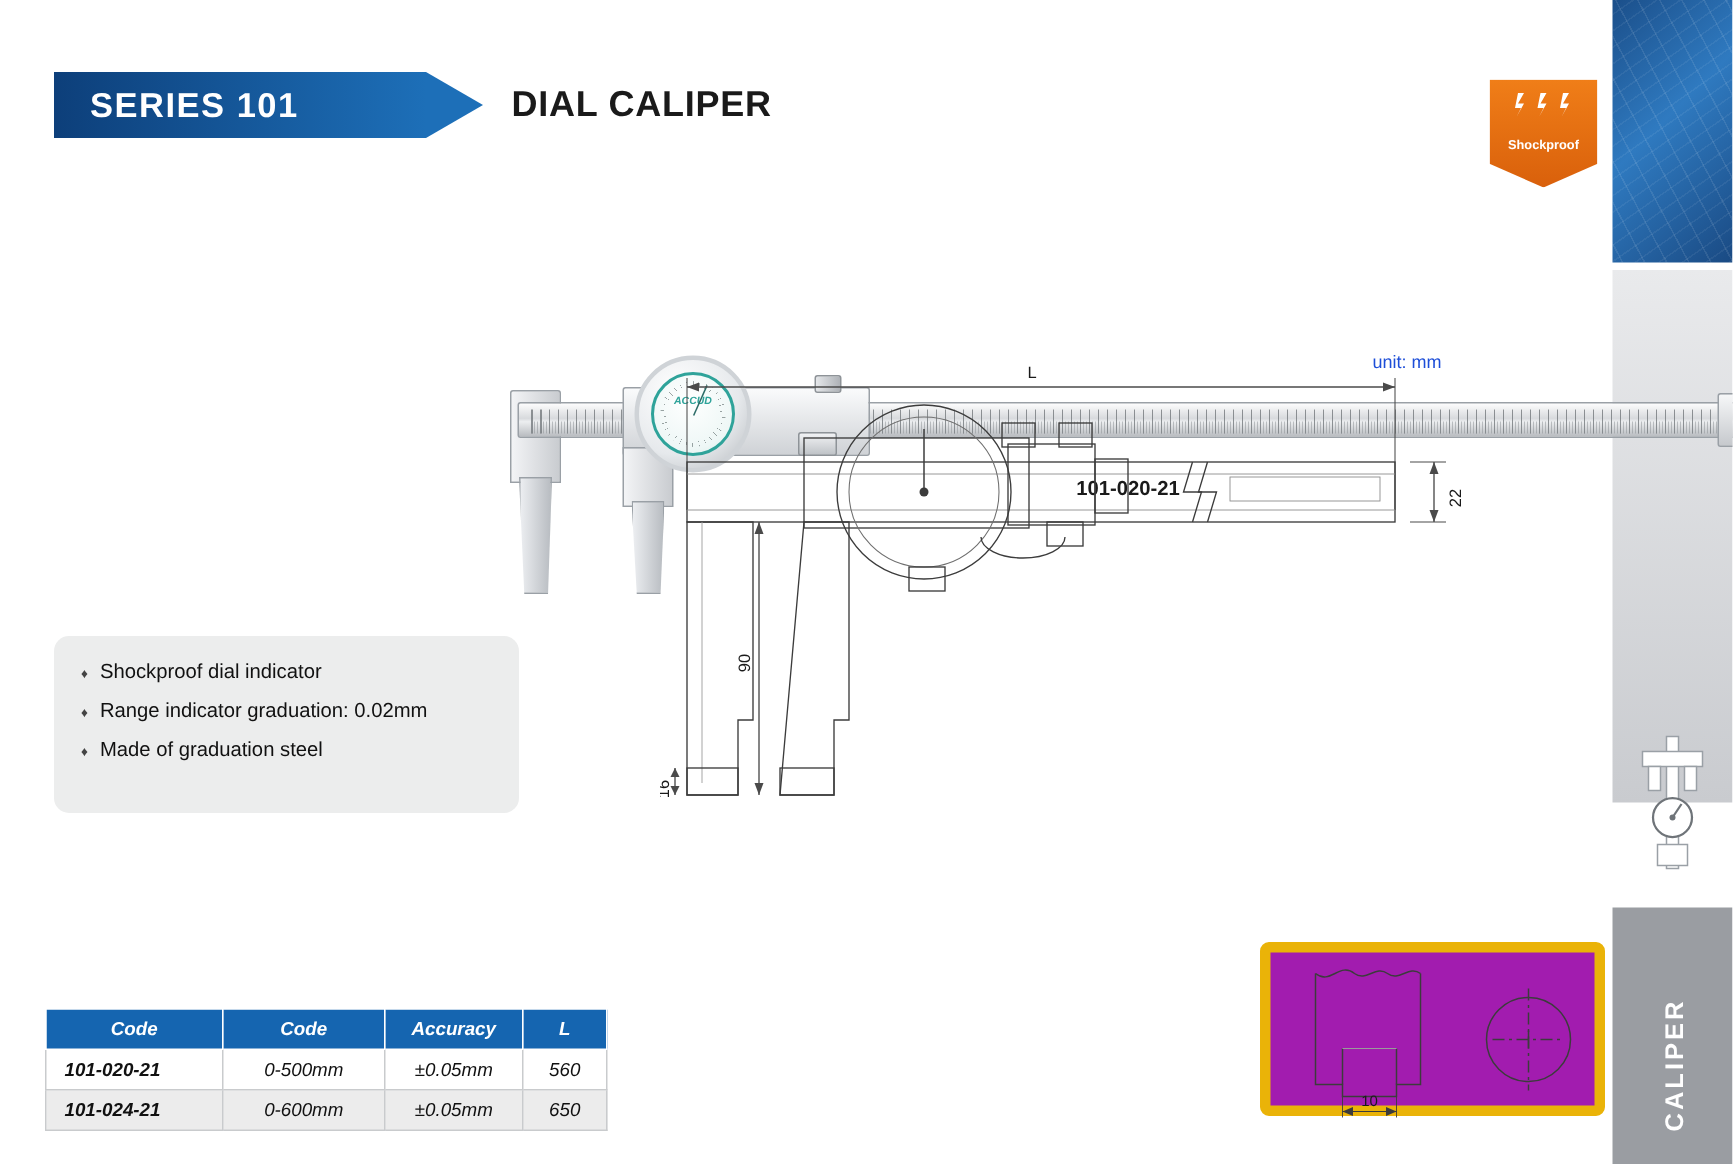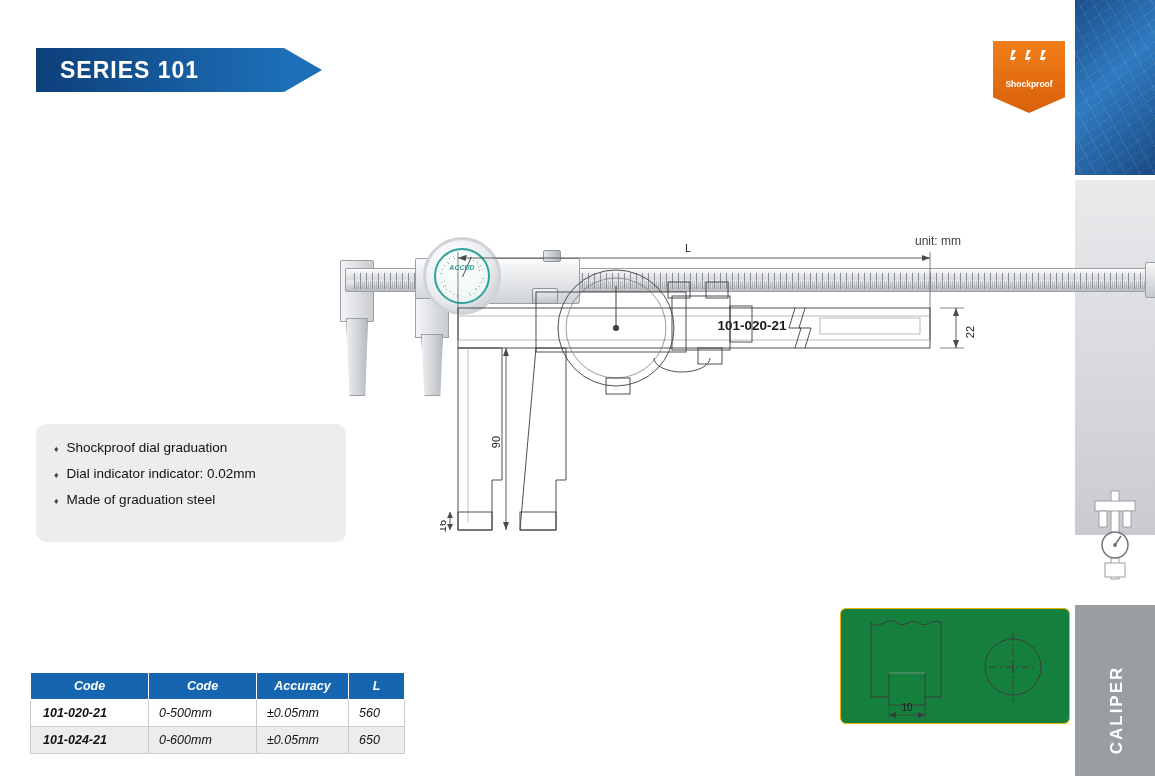--- a/index.html
+++ b/index.html
@@ -113,21 +113,21 @@
     height: 44px;
     display: flex; align-items: center;
     font-size: 24px; font-weight: bold;
     color: #1a1a1a;
     letter-spacing: 0.5px;
   }
 
   
   .badge-shockproof {
     position: absolute;
-    left: 993px; top: 41px;
+    left: 993px; top: 53px;
     width: 72px; height: 72px;
     background: linear-gradient(180deg,#f07e18 0%, #d9600b 100%);
     clip-path: polygon(0 0, 100% 0, 100% 78%, 50% 100%, 0 78%);
     color: #ffffff;
     text-align: center;
   }
   .badge-shockproof .bolt-row {
     display: flex; justify-content: center; gap: 5px; padding-top: 9px;
   }
   .badge-shockproof .badge-text {
@@ -278,21 +278,21 @@
   
   .drawing {
     position: absolute;
     left: 440px; top: 230px;
     width: 540px; height: 340px;
   }
   .unit-label {
     position: absolute;
     left: 915px; top: 234px;
     font-size: 12px;
-    color: #404040;
+    color: #1d4ed8;
   }
 
   
   .features {
     position: absolute;
     left: 36px; top: 424px;
     width: 310px; height: 118px;
     background: #eceded;
     border-radius: 10px;
     padding: 16px 18px;
@@ -324,42 +324,42 @@
     background: #1565b0;
     color: #ffffff;
     font-weight: bold;
     border: 1px solid #ffffff;
     padding: 6px 10px;
     text-align: center;
   }
   .spec-table td {
     border: 1px solid #c9cbcd;
     padding: 6px 10px;
-    text-align: left;
+    text-align: center;
     color: #111;
   }
   .spec-table td.code-cell {
     font-weight: bold;
     text-align: left;
     padding-left: 12px;
   }
   .spec-table tr.alt td { background: #ececec; }
   .col-code { width: 118px; }
   .col-range { width: 108px; }
   .col-acc { width: 92px; }
   .col-l { width: 56px; }
 
   
   .section-box {
     position: absolute;
-    left: 840px; top: 608px;
+    left: 840px; top: 628px;
     width: 230px; height: 116px;
-    border: 1px solid #eab308;
+    border: 7px solid #eab308;
     border-radius: 6px;
-    background: #15803d;
+    background: #a21caf;
   }
 </style>
 </head>
 <body>
 
 <div class="right-rail">
   <div class="rail-top">
     <div class="brand-vertical">ACCUD</div>
   </div>
   <div class="rail-mid">
@@ -377,20 +377,21 @@
     </div>
   </div>
   <div class="rail-bottom">
     <div class="rail-bottom-label">CALIPER</div>
   </div>
 </div>
 
 <div class="header">
   <div class="series-tag">SERIES 101</div>
   <div class="series-arrow"></div>
+  <div class="header-title">DIAL CALIPER</div>
 </div>
 
 <div class="badge-shockproof">
   <div class="bolt-row">
     <svg width="10" height="24" viewBox="0 0 10 24" aria-hidden="true">
       <path d="M3 0 L7 0 L3 7 L7 7 L2 16 L5 10 L1 10 Z" fill="#ffffff"></path>
     </svg>
     <svg width="10" height="24" viewBox="0 0 10 24" aria-hidden="true">
       <path d="M3 0 L7 0 L3 7 L7 7 L2 16 L5 10 L1 10 Z" fill="#ffffff"></path>
     </svg>
@@ -485,25 +486,25 @@
       <text x="534" y="102" text-anchor="middle" transform="rotate(-90 534 102)">22</text>
       <text x="60" y="212" text-anchor="middle" transform="rotate(-90 60 212)">90</text>
       <text x="6" y="296" text-anchor="middle" transform="rotate(-90 6 296)">16</text>
     </g>
   </svg>
 </div>
 
 <div class="features">
   <div class="feature-item">
     <span class="feature-bullet">♦</span>
-    <span>Shockproof dial graduation</span>
+    <span>Shockproof dial indicator</span>
   </div>
   <div class="feature-item">
     <span class="feature-bullet">♦</span>
-    <span>Dial indicator indicator: 0.02mm</span>
+    <span>Range indicator graduation: 0.02mm</span>
   </div>
   <div class="feature-item">
     <span class="feature-bullet">♦</span>
     <span>Made of graduation steel</span>
   </div>
 </div>
 
 <table class="spec-table">
   <thead>
     <tr>

